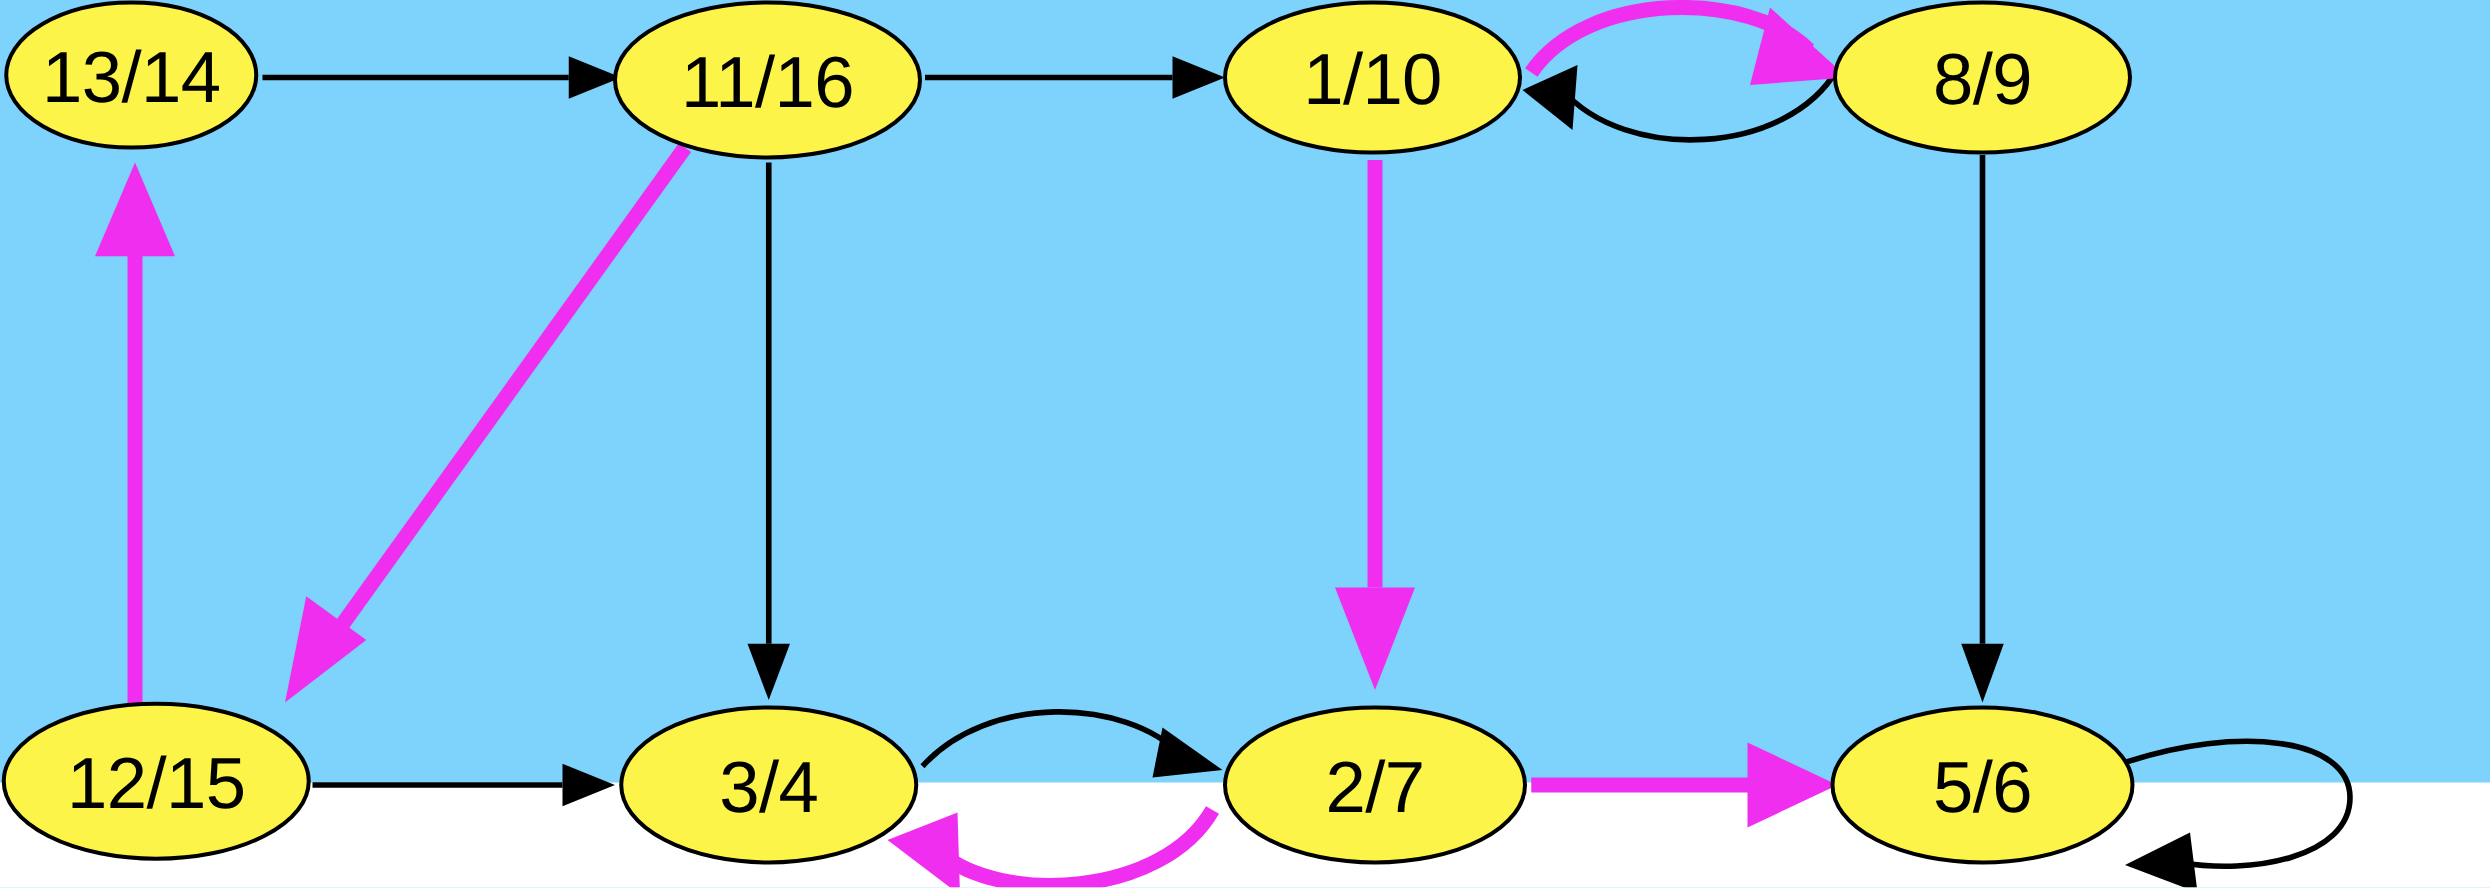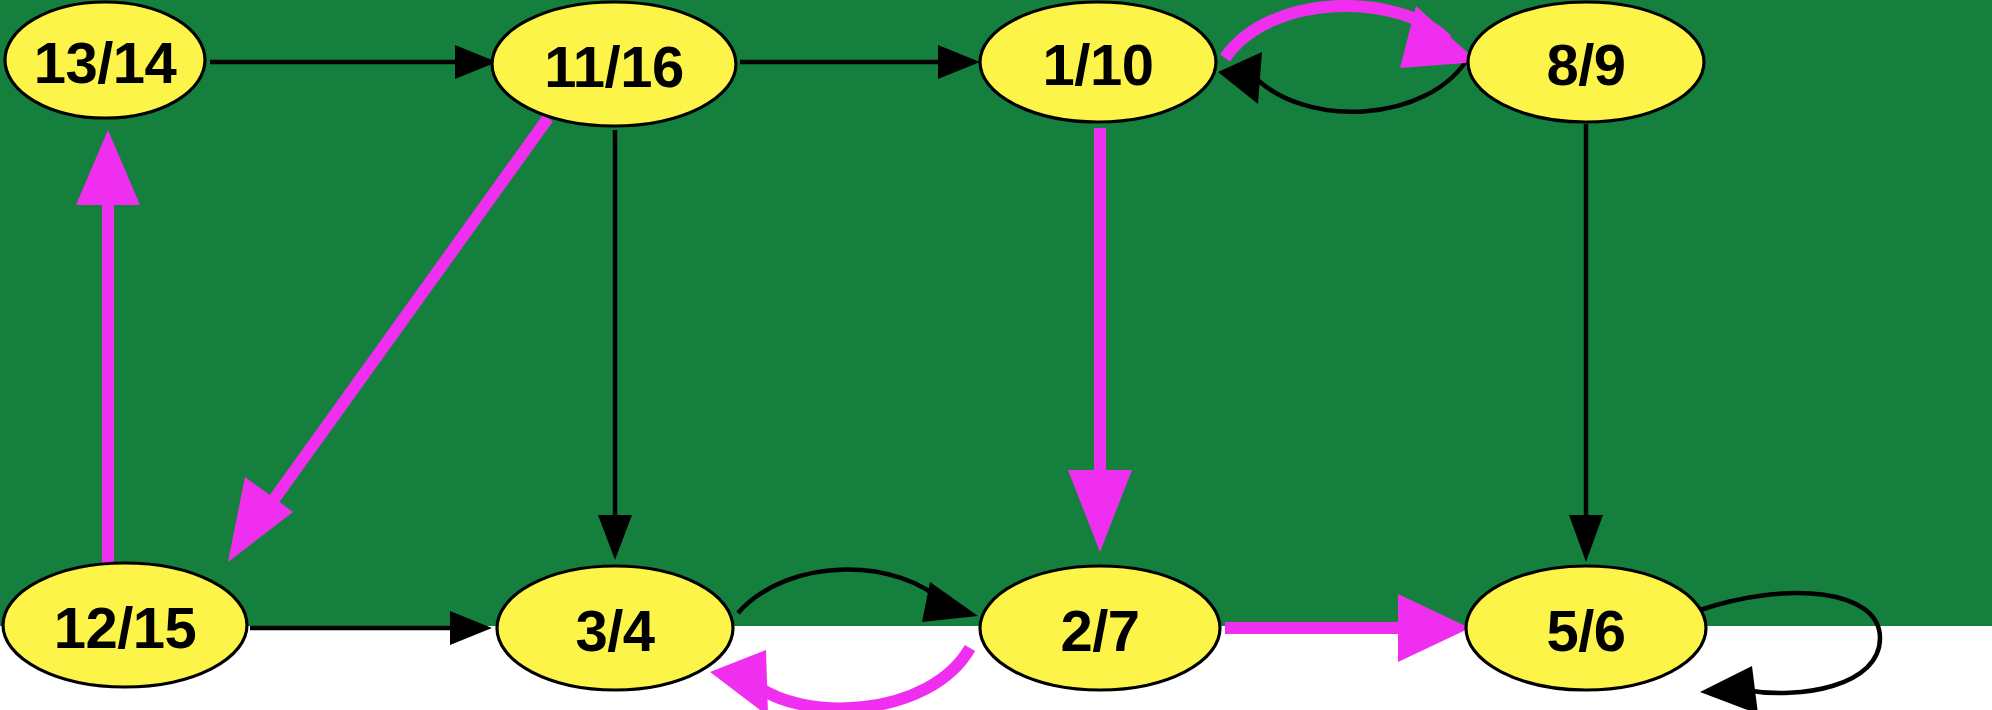--- a/index.html
+++ b/index.html
@@ -11,22 +11,21 @@
   body {
     width: 1992px;
     height: 710px;
     overflow: hidden;
     font-family: "Liberation Sans", sans-serif;
   }
   #graph-canvas {
     position: relative;
     width: 1992px;
     height: 626px;
-    background: #15803d;
-    font-weight: bold;
+    background: #7dd3fc;
   }
   #graph-svg {
     position: absolute;
     top: 0;
     left: 0;
     width: 1992px;
     height: 710px;
   }
   .node-ellipse {
     fill: #fdf449;

